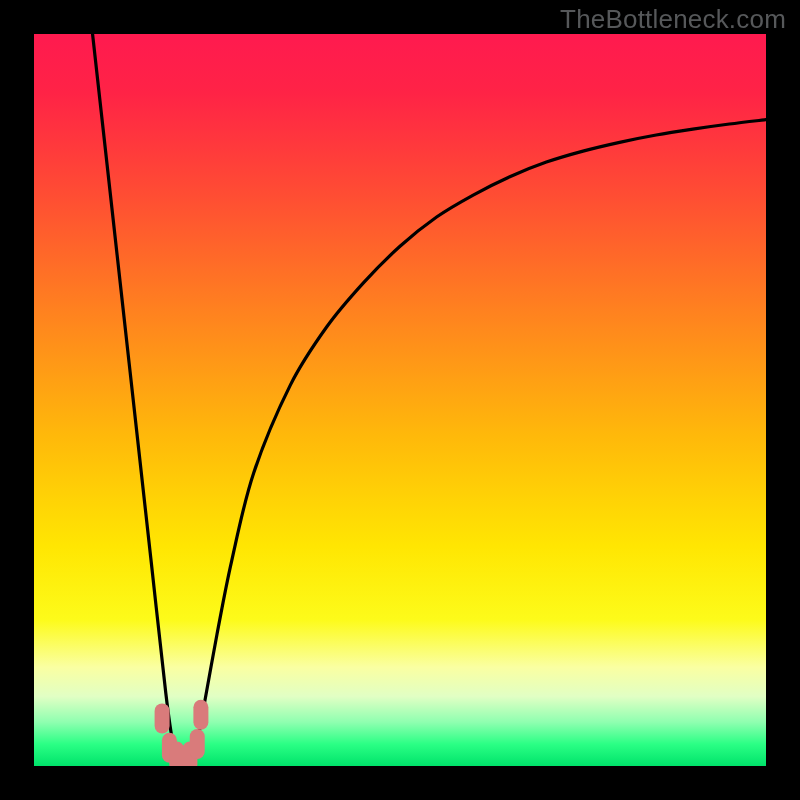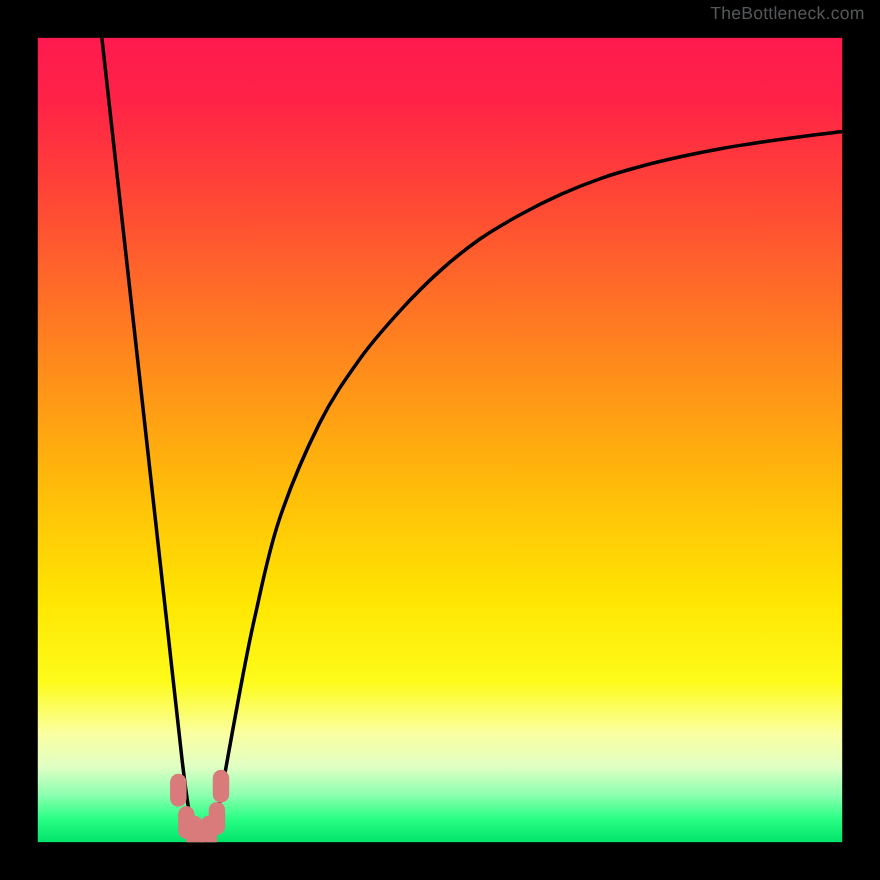--- a/index.html
+++ b/index.html
@@ -29,21 +29,21 @@
   }
   .gradient-bg {
     position: absolute;
     left: 0; top: 0;
     width: 100%; height: 100%;
   }
   .watermark {
     position: absolute;
     top: 4px;
     right: 14px;
-    font-size: 16px;
+    font-size: 26px;
     font-weight: 500;
     color: #56585a;
     letter-spacing: 0.2px;
   }
   svg.curve {
     position: absolute;
     left: 0; top: 0;
     width: 732px;
     height: 732px;
   }

